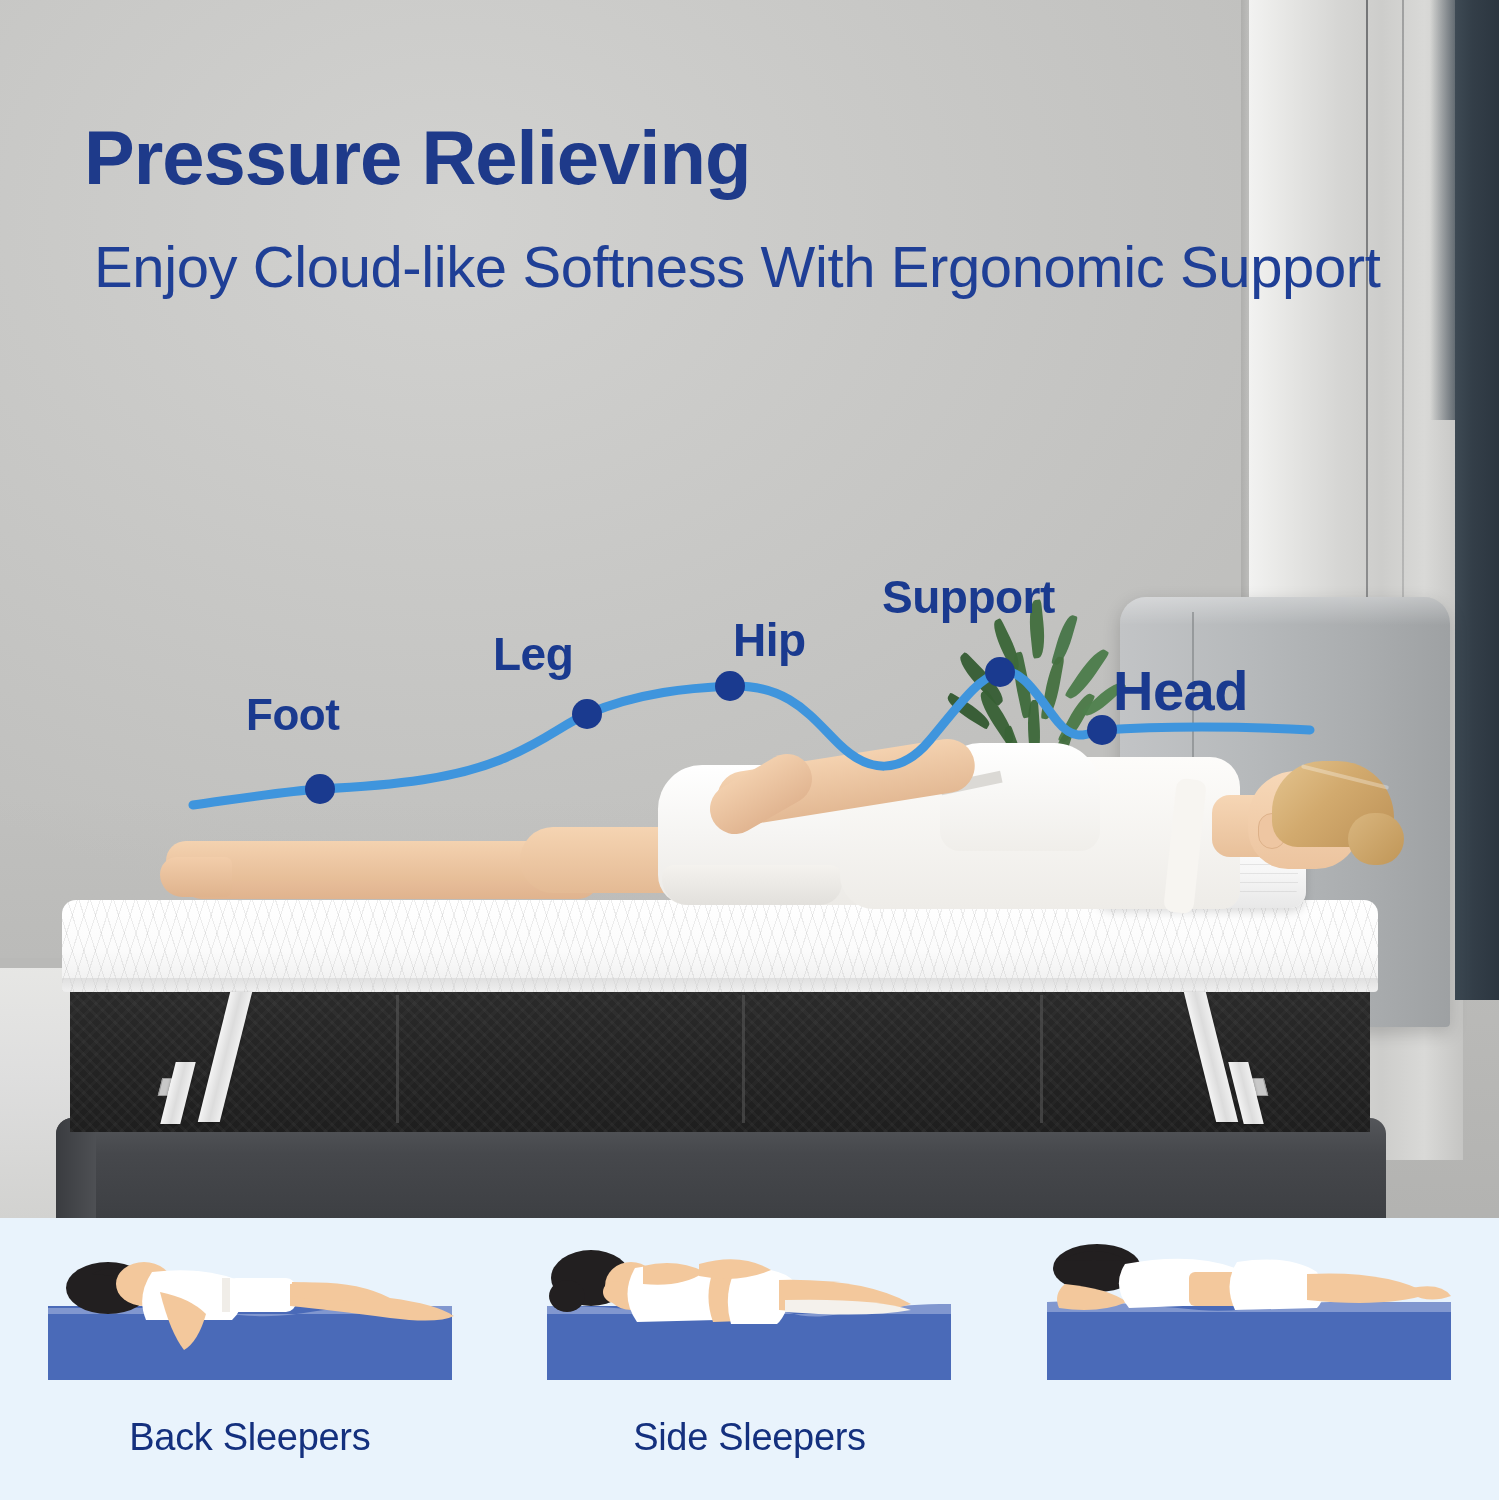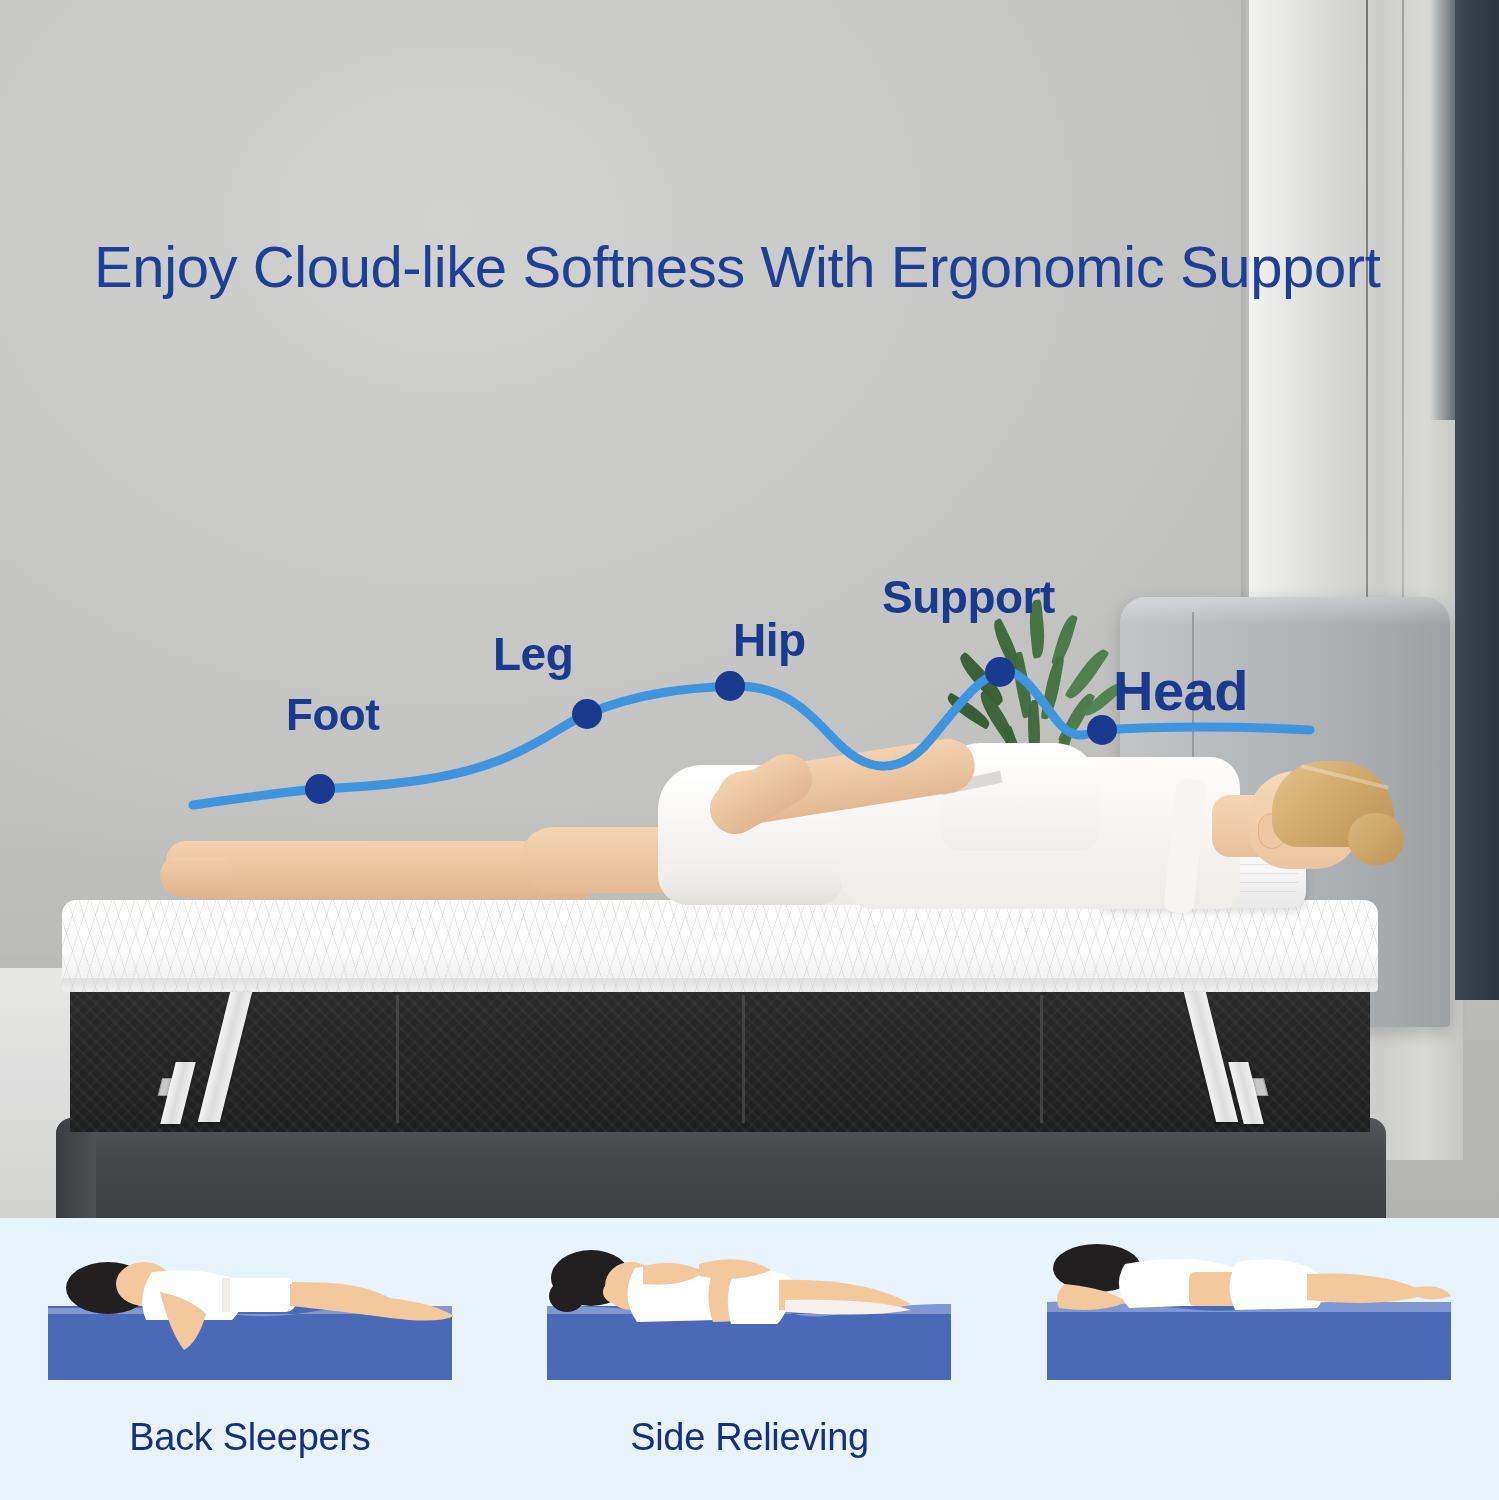--- a/index.html
+++ b/index.html
@@ -317,27 +317,28 @@
       <g id="curve-dots">
           <circle cx="320" cy="789" r="15" fill="#1a3a8f"></circle>
           <circle cx="587" cy="714" r="15" fill="#1a3a8f"></circle>
           <circle cx="730" cy="686" r="15" fill="#1a3a8f"></circle>
           <circle cx="1000" cy="672" r="15" fill="#1a3a8f"></circle>
           <circle cx="1102" cy="730" r="15" fill="#1a3a8f"></circle>
         </g>
     </svg>
 
     <div id="curve-labels">
-        <div class="curve-label" style="left: 246px; top: 690px; font-size: 44px; color: rgb(26, 58, 143); margin-left: 40px;">Foot</div>
+        <div class="curve-label" style="left: 246px; top: 690px; font-size: 44px; color: rgb(26, 58, 143);">Foot</div>
         <div class="curve-label" style="left: 493px; top: 627px; font-size: 46px; color: rgb(26, 58, 143);">Leg</div>
         <div class="curve-label" style="left: 733px; top: 613px; font-size: 46px; color: rgb(26, 58, 143);">Hip</div>
         <div class="curve-label" style="left: 882px; top: 570px; font-size: 46px; color: rgb(26, 58, 143);">Support</div>
         <div class="curve-label" style="left: 1113px; top: 658px; font-size: 56px; color: rgb(26, 58, 143);">Head</div>
       </div>
 
+    <div class="headline">Pressure Relieving</div>
     <div class="subhead">Enjoy Cloud-like Softness With Ergonomic Support</div>
 
   </div>
 
   <div class="panel">
     <div class="cards" id="cards">
         <div class="card">
           <div class="card-art"><svg viewBox="0 0 420 160" width="420" height="160">
     <rect x="8" y="62" width="404" height="74" fill="#4a6ab8"></rect>
     <path d="M 8,64 L 110,64 C 150,62 175,70 215,72 C 255,74 290,62 330,62 L 412,62 L 412,70 L 8,70 Z" fill="#8197cf"></path>
@@ -366,21 +367,21 @@
       <ellipse cx="76" cy="48" rx="12" ry="11" fill="#f3c89c"></ellipse>
       <path d="M 96,24 q 48,-10 78,10 q 16,26 4,42 l -80,2 q -18,-26 -2,-54 Z" fill="#ffffff"></path>
       <path d="M 104,22 q 34,-8 62,6 q -24,16 -62,12 Z" fill="#f3c89c"></path>
       <path d="M 176,22 q 38,-4 60,14 q 8,26 -4,40 l -58,2 q -10,-28 2,-56 Z" fill="#f3c89c"></path>
       <path d="M 196,26 q 42,-6 60,12 q -8,34 -18,42 l -46,0 q -8,-28 4,-54 Z" fill="#ffffff"></path>
       <path d="M 240,36 q 86,-2 132,24 q -42,14 -132,6 Z" fill="#f3c89c"></path>
       <path d="M 246,56 q 90,-2 126,10 q -44,8 -126,2 Z" fill="#f4f1ec"></path>
       <path d="M 160,20 q 42,-12 72,6 q -32,14 -72,6 Z" fill="#f3c89c"></path>
 
   </svg></div>
-          <div class="card-label" style="color: rgb(20, 48, 126);">Side Relieving</div>
+          <div class="card-label" style="color: rgb(20, 48, 126);">Side Sleepers</div>
         </div>
         <div class="card">
           <div class="card-art"><svg viewBox="0 0 420 160" width="420" height="160">
     <rect x="8" y="62" width="404" height="74" fill="#4a6ab8"></rect>
     <path d="M 8,58 C 70,56 110,62 160,66 C 210,70 260,56 310,58 L 412,58 L 412,68 L 8,68 Z" fill="#8197cf"></path>
 
       <ellipse cx="58" cy="24" rx="44" ry="24" fill="#221f20"></ellipse>
       <path d="M 24,16 q 30,-18 64,0 q -34,2 -64,0 Z" fill="#221f20"></path>
       <path d="M 26,40 q 42,4 62,18 q -28,12 -68,6 q -6,-14 6,-24 Z" fill="#f3c89c"></path>
       <path d="M 86,20 q 66,-12 110,4 q 16,22 2,36 l -108,4 q -18,-22 -4,-44 Z" fill="#ffffff"></path>

